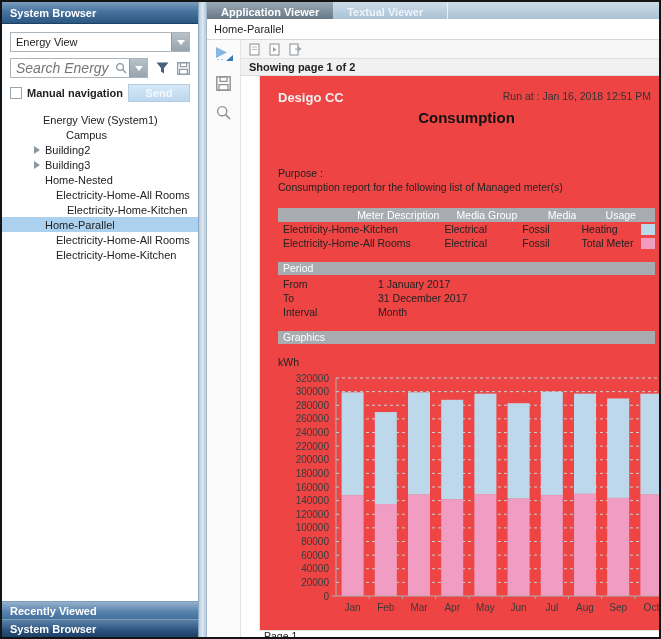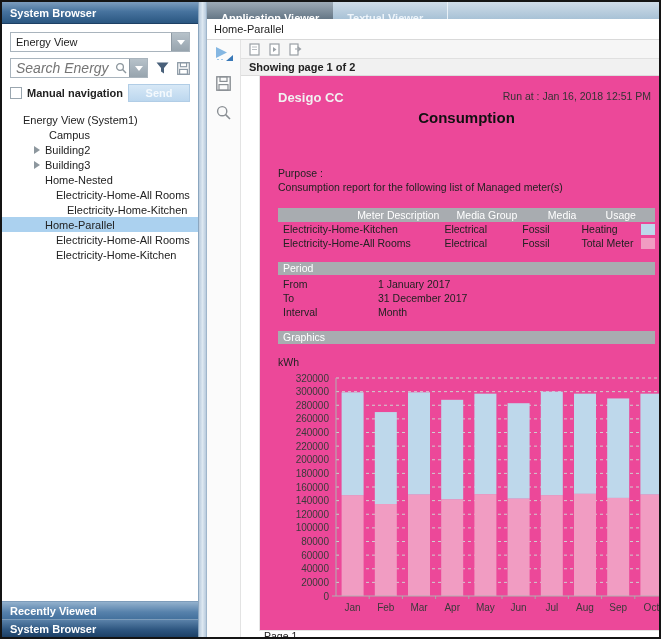--- a/index.html
+++ b/index.html
@@ -37,33 +37,33 @@
   .bottom-bar { height:18px; line-height:18px; padding-left:8px; color:#fff; font-weight:bold; border-top:1px solid #7d9cba; }
   .bar-recent { background:linear-gradient(180deg,#93b1cd 0%,#5681ab 60%,#44719d 100%); }
   .bar-sysbrowser { background:linear-gradient(180deg,#5a81a8 0%,#2c547e 60%,#1d4066 100%); }
 
   
   .splitter { width:8px; background:linear-gradient(90deg,#b9cbdd,#dde8f1 50%,#b9cbdd); border-right:1px solid #9fb6cb; }
 
   
   .right-panel { flex:1; display:flex; flex-direction:column; background:#fff; min-width:0; }
   .tabs-bar { height:17px; display:flex; background:linear-gradient(180deg,#cfdce8 0%,#a8c2d6 100%); }
-  .tab { padding:8px 14px; line-height:17px; font-weight:bold; color:#f2f7fb; }
+  .tab { padding:2px 14px; line-height:17px; font-weight:bold; color:#f2f7fb; }
   .tab.active { background:linear-gradient(180deg,#9daab6 0%,#64758 6 50%,#5d7083 100%); color:#fff; }
   .tab.active { background:linear-gradient(180deg,#9daab6 0%,#657786 100%); }
   .tab.inactive { color:#edf4fa; }
   .tab-sep { width:1px; background:#e8f0f6; margin-left:10px; }
   .doc-title-bar { height:21px; line-height:21px; padding-left:7px; background:#fff; border-bottom:1px solid #d9d9d9; color:#222; }
   .viewer-body { flex:1; display:flex; min-height:0; }
   .v-toolbar { width:34px; background:#fbfbfb; border-right:1px solid #e3e3e3; display:flex; flex-direction:column; align-items:center; padding-top:6px; gap:14px; }
   .viewer-main { flex:1; display:flex; flex-direction:column; min-width:0; }
   .mini-toolbar { height:19px; background:#f6f6f6; border-bottom:1px solid #e0e0e0; display:flex; align-items:center; gap:9px; padding-left:8px; }
   .showing-bar { height:17px; line-height:16px; background:#f1f1f1; border-bottom:1px solid #dcdcdc; font-weight:bold; padding-left:8px; color:#222; }
   .report-scroll { flex:1; background:#fff; overflow:hidden; position:relative; }
-  .report-page { position:absolute; left:18px; top:0; right:0; bottom:6px; background:#ec4899; border-left:1px solid #e4e4e4; border-bottom:1px solid #e4e4e4; padding:14px 4px 0 18px; font-size:10.5px; }
+  .report-page { position:absolute; left:18px; top:0; right:0; bottom:6px; background:#ef4444; border-left:1px solid #e4e4e4; border-bottom:1px solid #e4e4e4; padding:14px 4px 0 18px; font-size:10.5px; }
   .rp-toprow { display:flex; justify-content:space-between; align-items:flex-start; }
   .watermark { color:#f1f1f1; font-weight:bold; font-size:13px; }
   .run-at { color:#333; padding-right:4px; }
   .report-title { text-align:center; font-size:15px; font-weight:bold; margin-top:4px; color:#111; }
   .purpose { margin-top:40px; line-height:14px; color:#222; }
   .sec-bar { background:#a8acb0; color:#fff; height:13px; line-height:13px; padding-left:5px; margin-top:4px; }
   table.meter { width:100%; border-collapse:collapse; margin-top:14px; }
   table.meter th { background:#a8acb0; color:#fff; font-weight:normal; text-align:right; height:14px; padding:0 0 0 5px; font-size:10.5px; }
   table.meter td { height:14px; padding-left:5px; color:#222; }
   .swatch { width:14px; height:11px; display:block; }
@@ -125,23 +125,23 @@
         <span>Manual navigation</span>
         <span class="send-btn">Send</span>
       </div>
     </div>
 
     <div class="tree" id="tree">
         <div class="tree-row" style="padding-left: 8px;">
           <span class="tw">
             <span class="arr-exp"></span>
           </span>
-          <span style="padding-left: 3px;">Energy View (System1)</span>
-        </div>
-        <div class="tree-row" style="padding-left: 34px;">
+          <span style="padding-left: 3px; margin-left: 20px;">Energy View (System1)</span>
+        </div>
+        <div class="tree-row" style="padding-left: 19px; margin-left: 32px;">
           <span class="tw">
             <span class="arr-exp"></span>
           </span>
           <span style="padding-left: 3px;">Campus</span>
         </div>
         <div class="tree-row" style="padding-left: 30px;">
           <span class="tw">
             <span class="arr-col"></span>
           </span>
           <span style="padding-left: 3px;">Building2</span>

